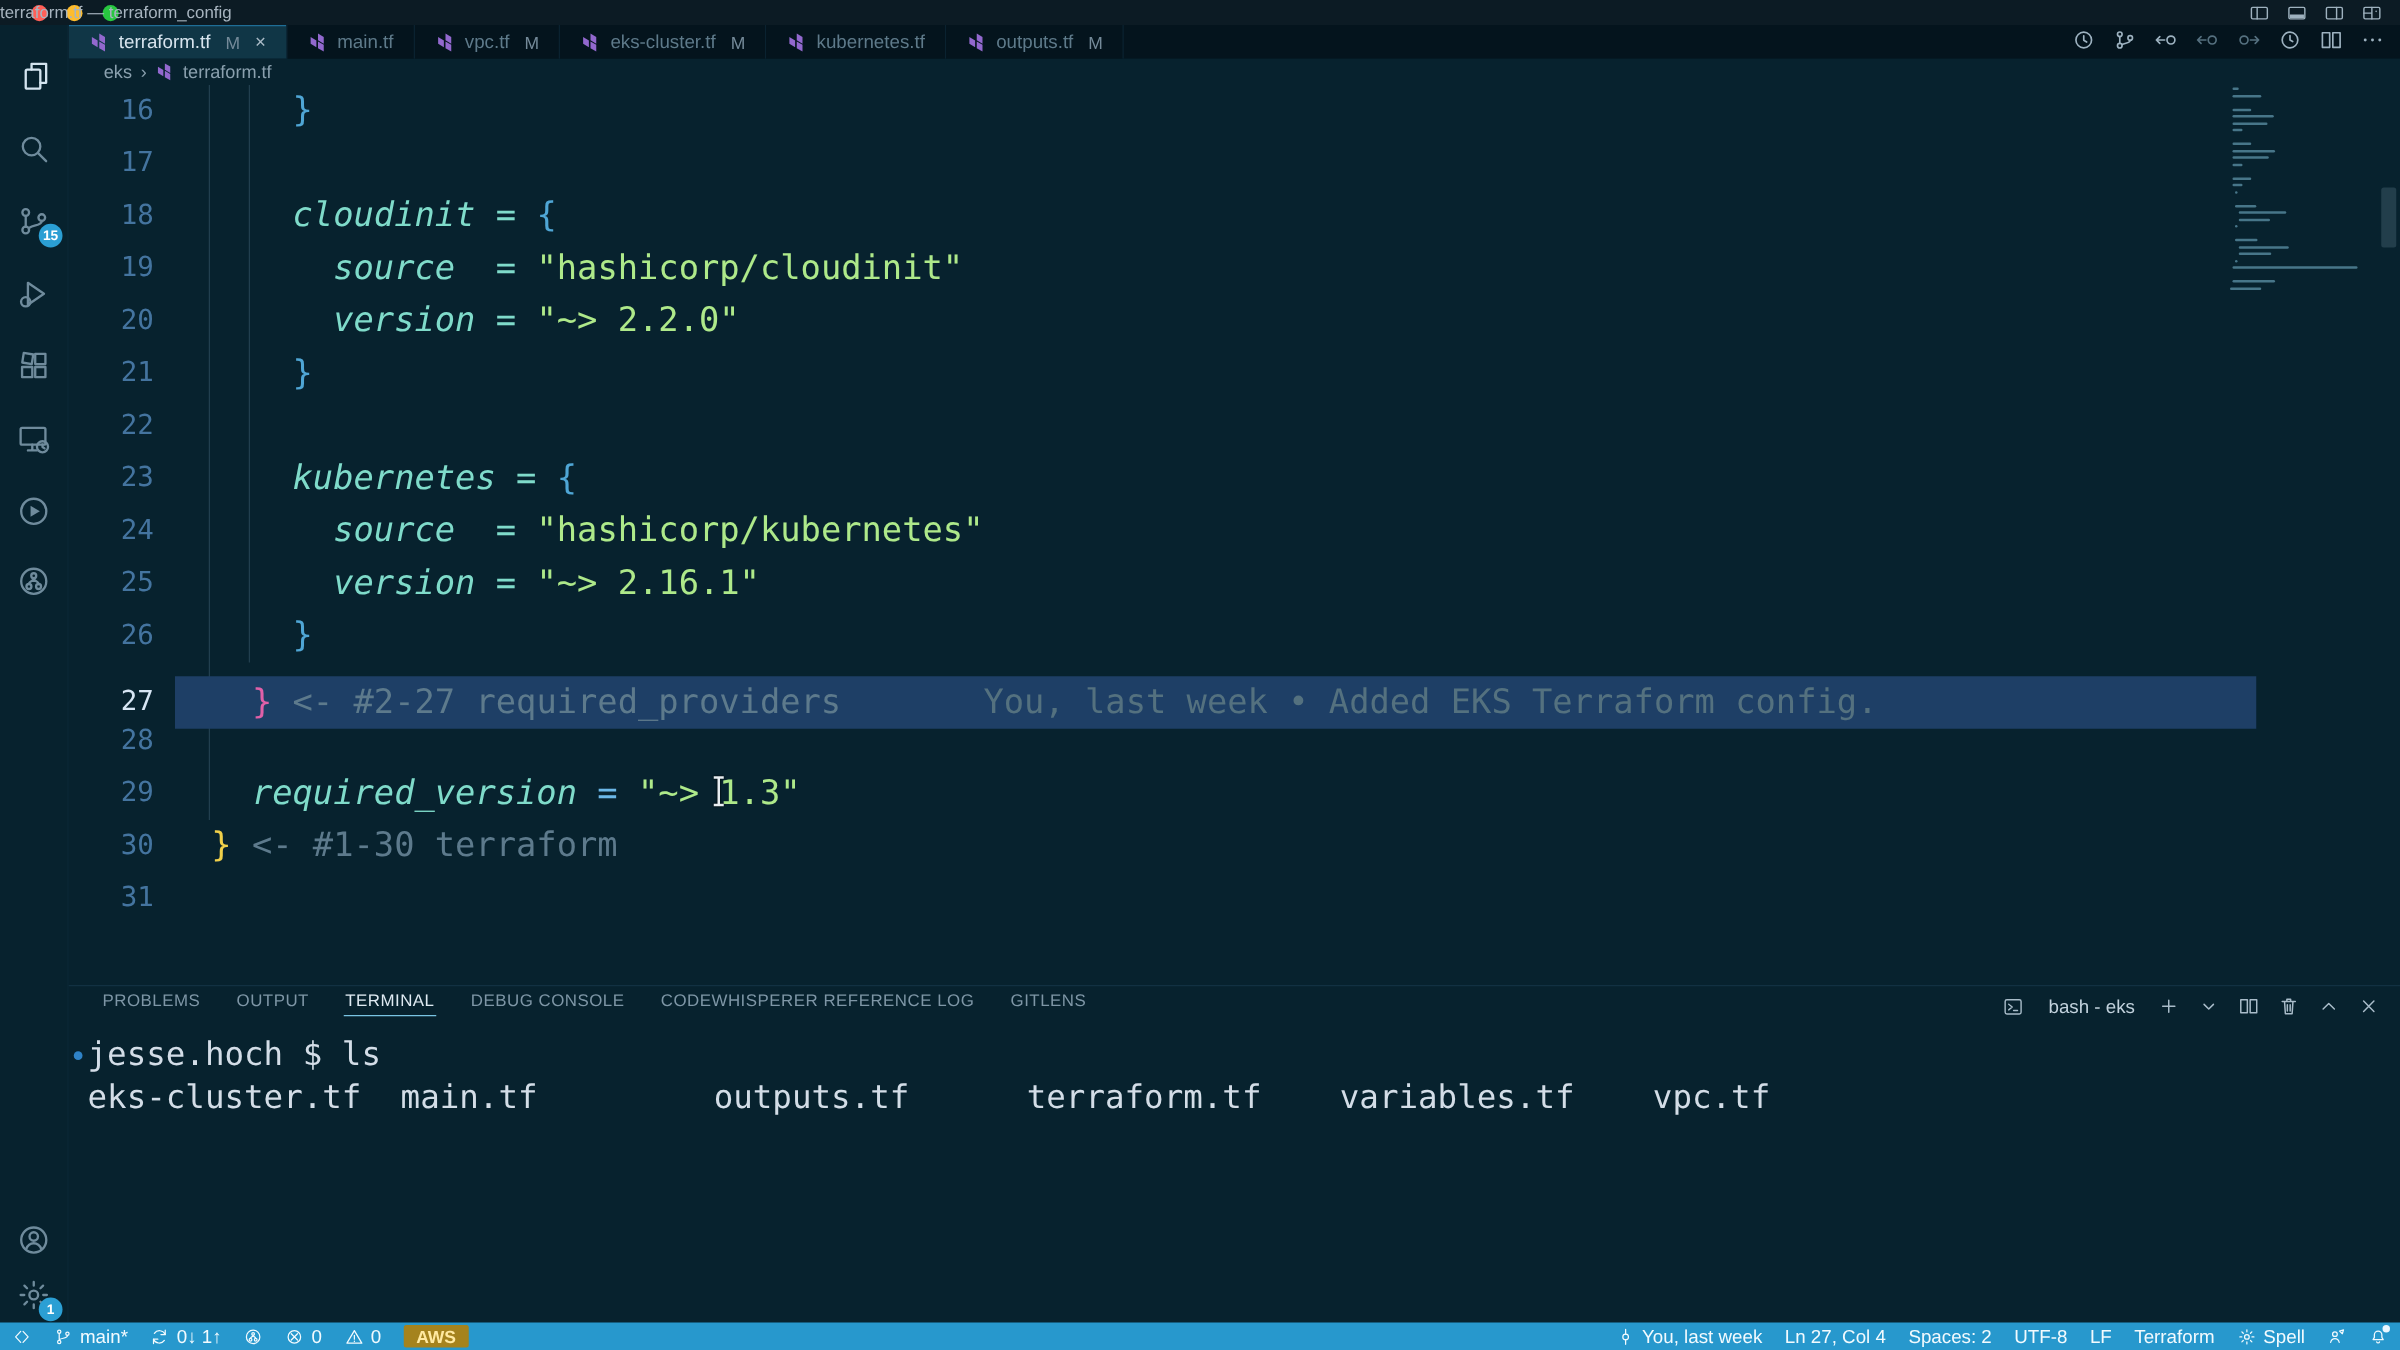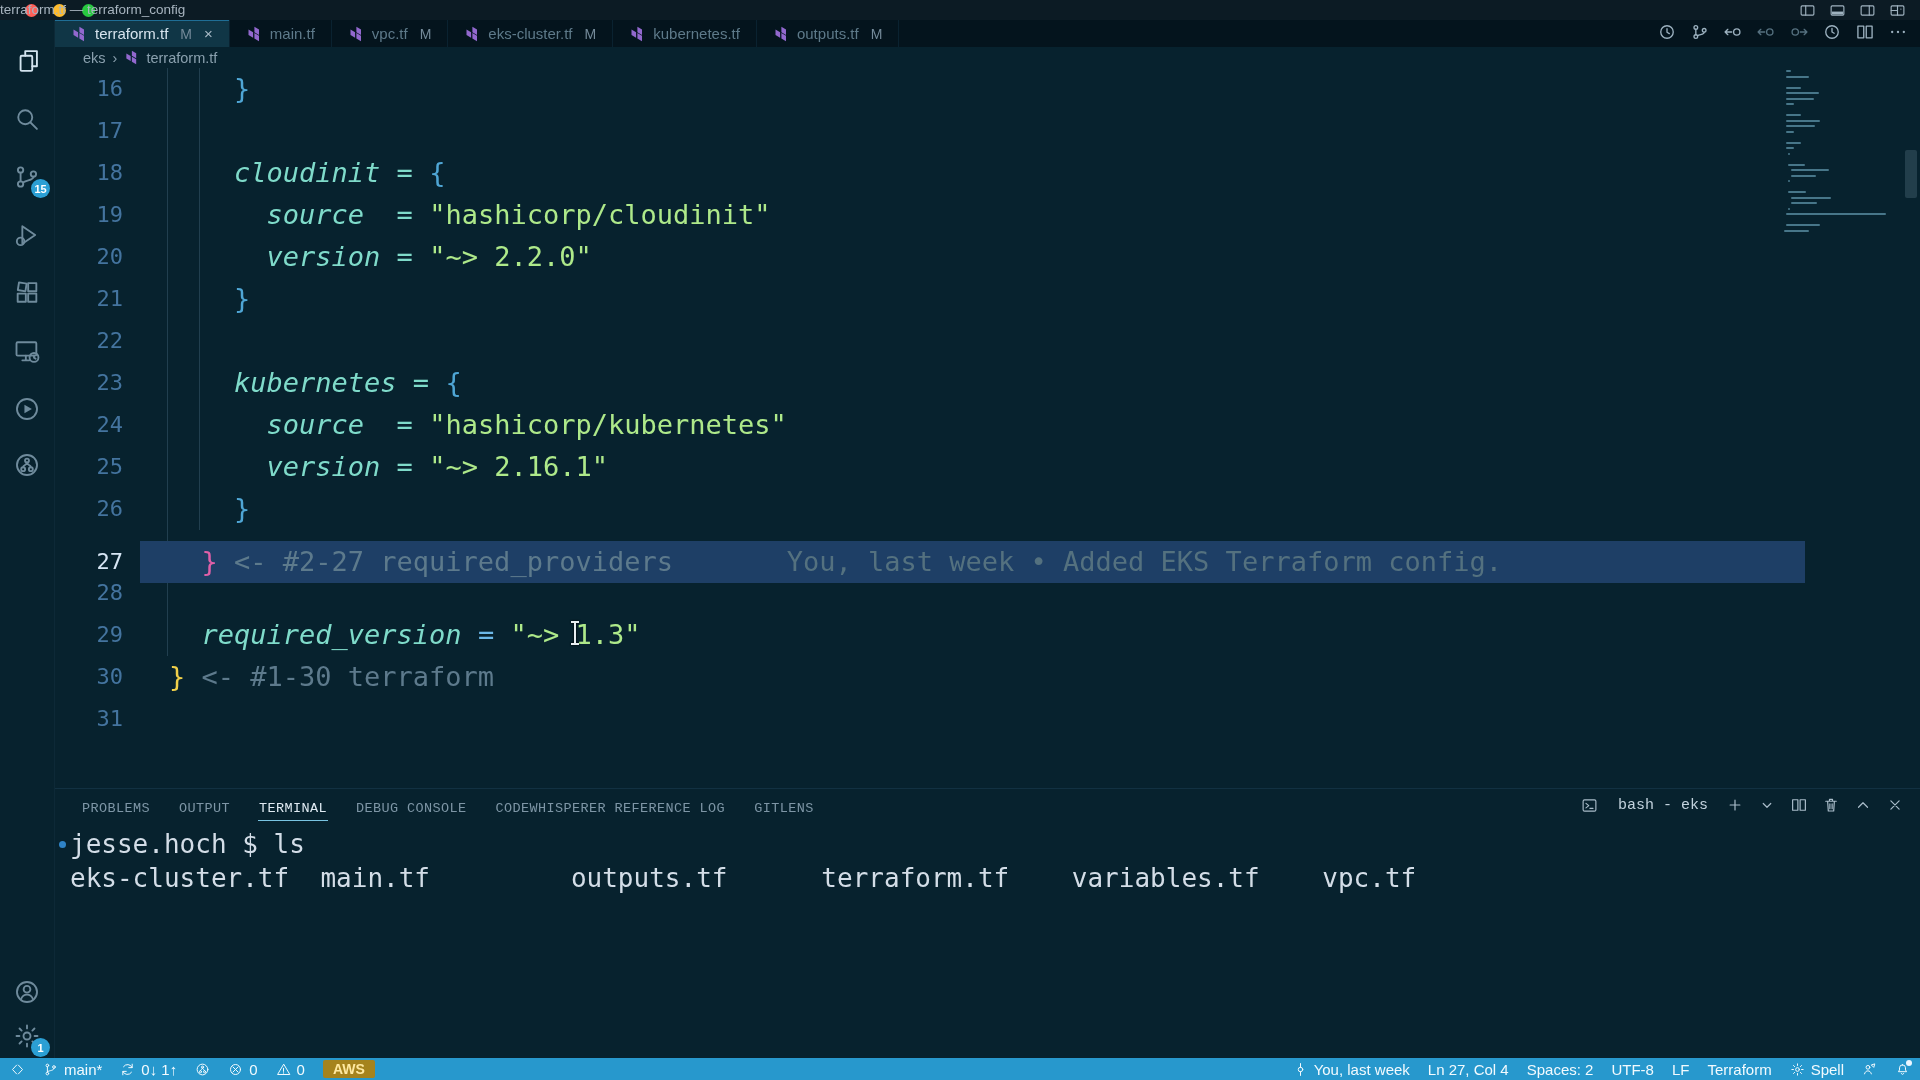--- a/index.html
+++ b/index.html
@@ -54,21 +54,21 @@
   .tk-ghost { color:#5d7a8c; }
   .tk-blame { color:#54717f; }
 
   .minimap { position:absolute; right:26px; top:2px; width:110px; }
   .mm-row { position:absolute; height:2.4px; background:#5d93a8; opacity:0.75; border-radius:1px; }
   .mm-slider { position:absolute; right:3px; top:82px; width:12px; height:48px; background:rgba(180,210,230,0.16); border-radius:2px; }
   .ibeam { position:absolute; left:512px; top:552px; color:#e8eef2; filter:drop-shadow(0 0 1px #000); }
 
   
   .panel { position:absolute; left:55px; top:788px; right:0; height:270px; background:#07222e; border-top:1px solid #123142; }
-  .panel-header { position:relative; height:32px; display:flex; align-items:flex-end;font-family:Liberation Mono, monospace; }
+  .panel-header { position:relative; height:32px; display:flex; align-items:flex-start; }
   .panel-tabs { display:flex; gap:27px; padding-left:26px; }
   .panel-tab { font-size:13.5px; letter-spacing:0.4px; color:#7e96a6; padding:4px 1px; }
   .panel-tab.active { color:#dfeaf2; border-bottom:1px solid #79c4e2; }
   .panel-right { position:absolute; right:16px; top:0; height:32px; display:flex; align-items:center; gap:14px; color:#a9bcc9; }
   .term-title { font-size:15px; color:#c2d2dd; margin:0 4px 0 6px; }
   .terminal { position:relative; padding:6px 0 0 15px; }
   .term-line { position:relative; white-space:pre; font-family:"DejaVu Sans Mono", monospace; font-size:26px; line-height:34px; color:#d3dde7; }
   .term-deco { position:absolute; left:-11px; top:14px; width:7px; height:7px; border-radius:50%; }
   .deco-success { background:#2f83c7; }
   .deco-pending { background:transparent; border:1.5px solid #5c7684; }

